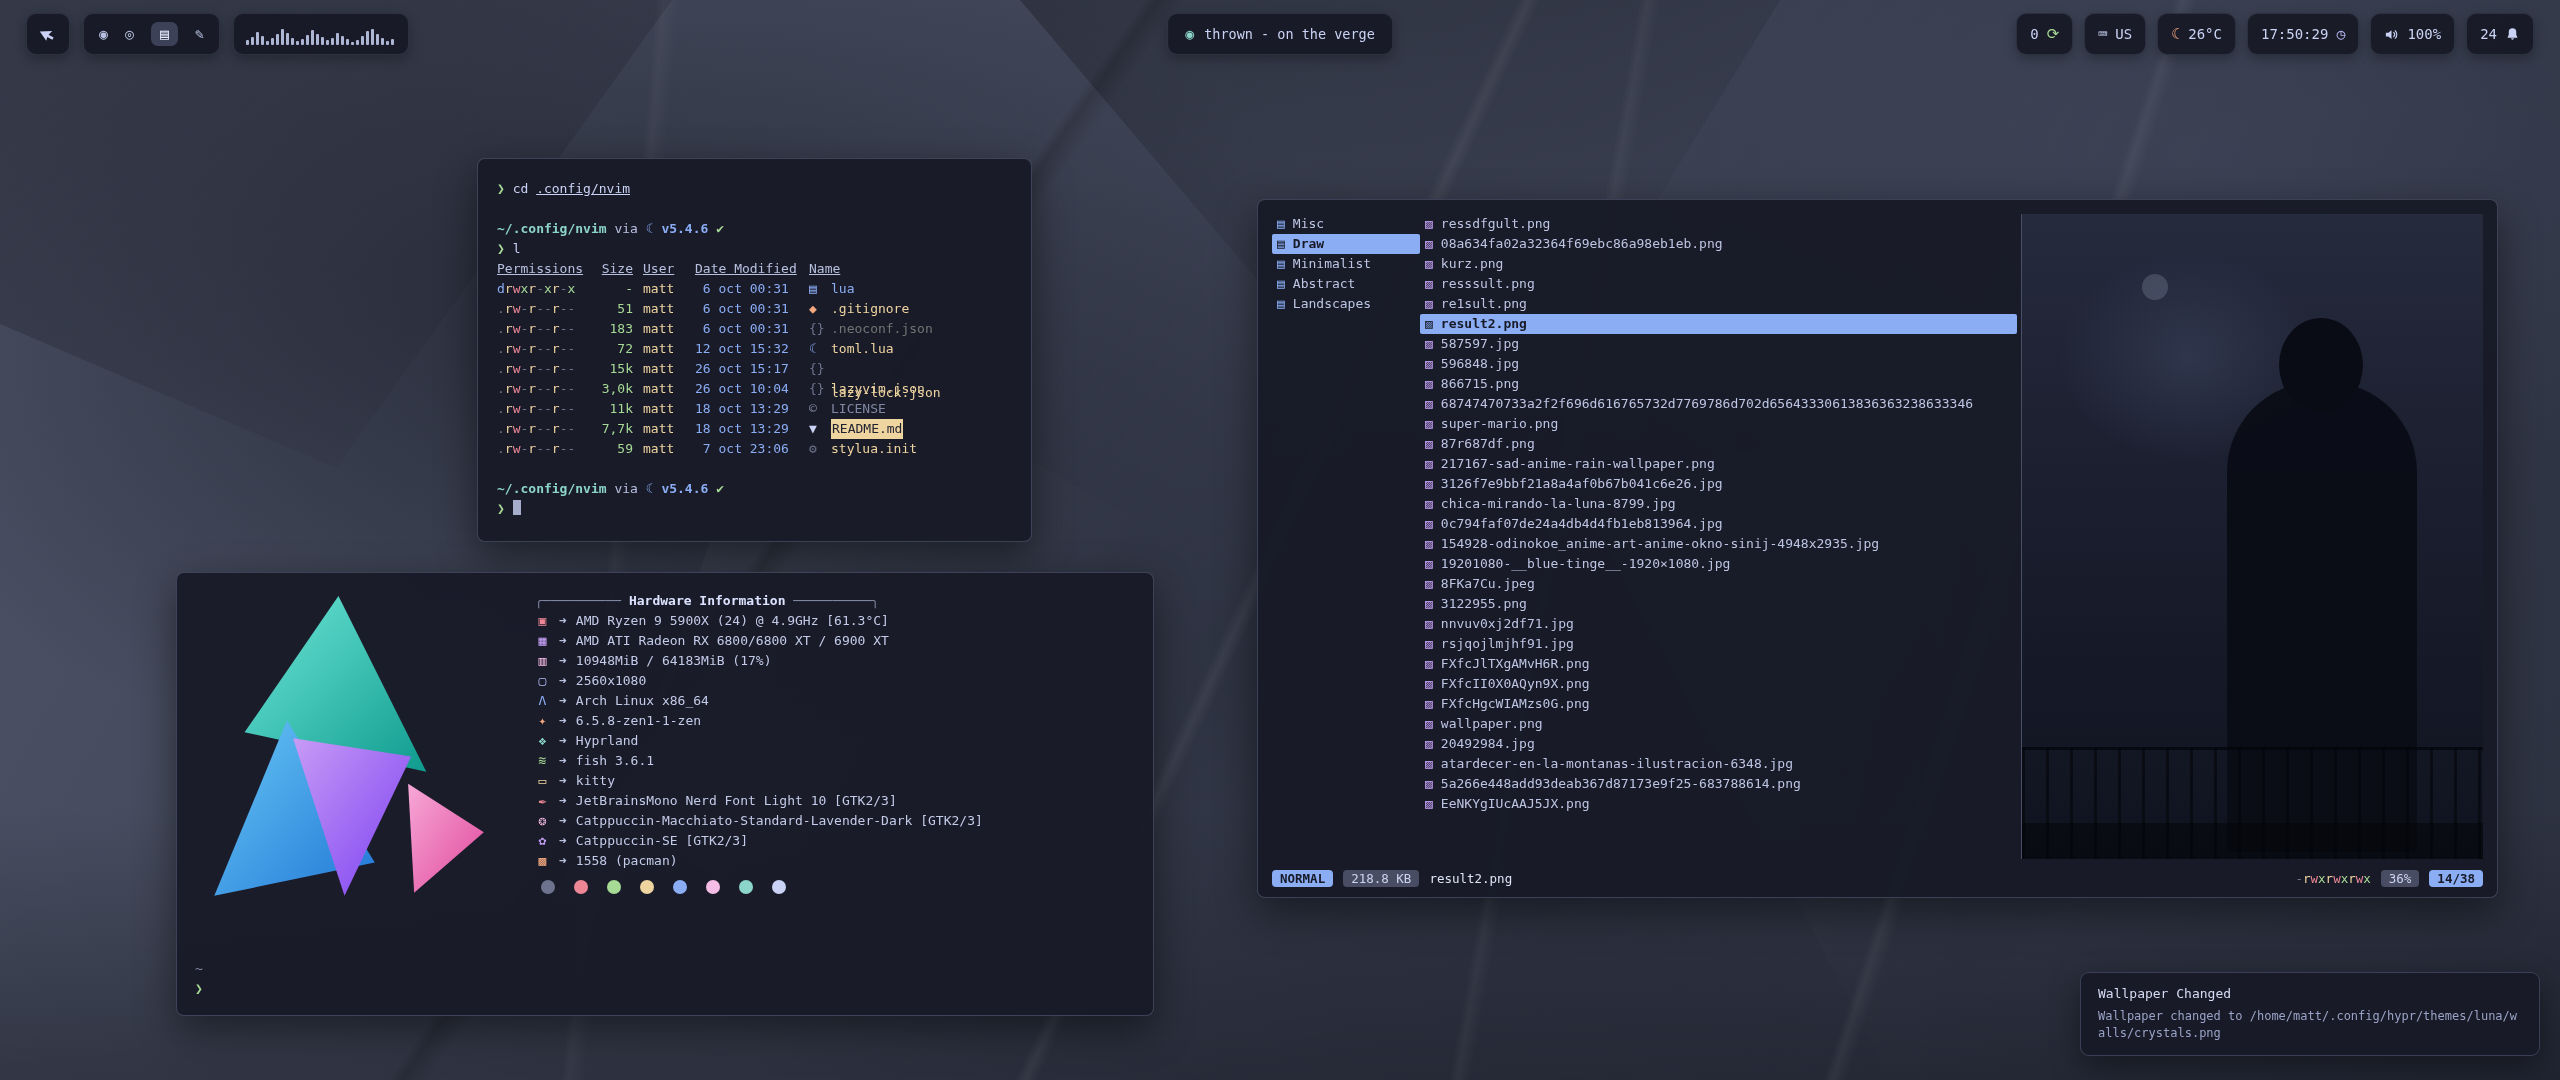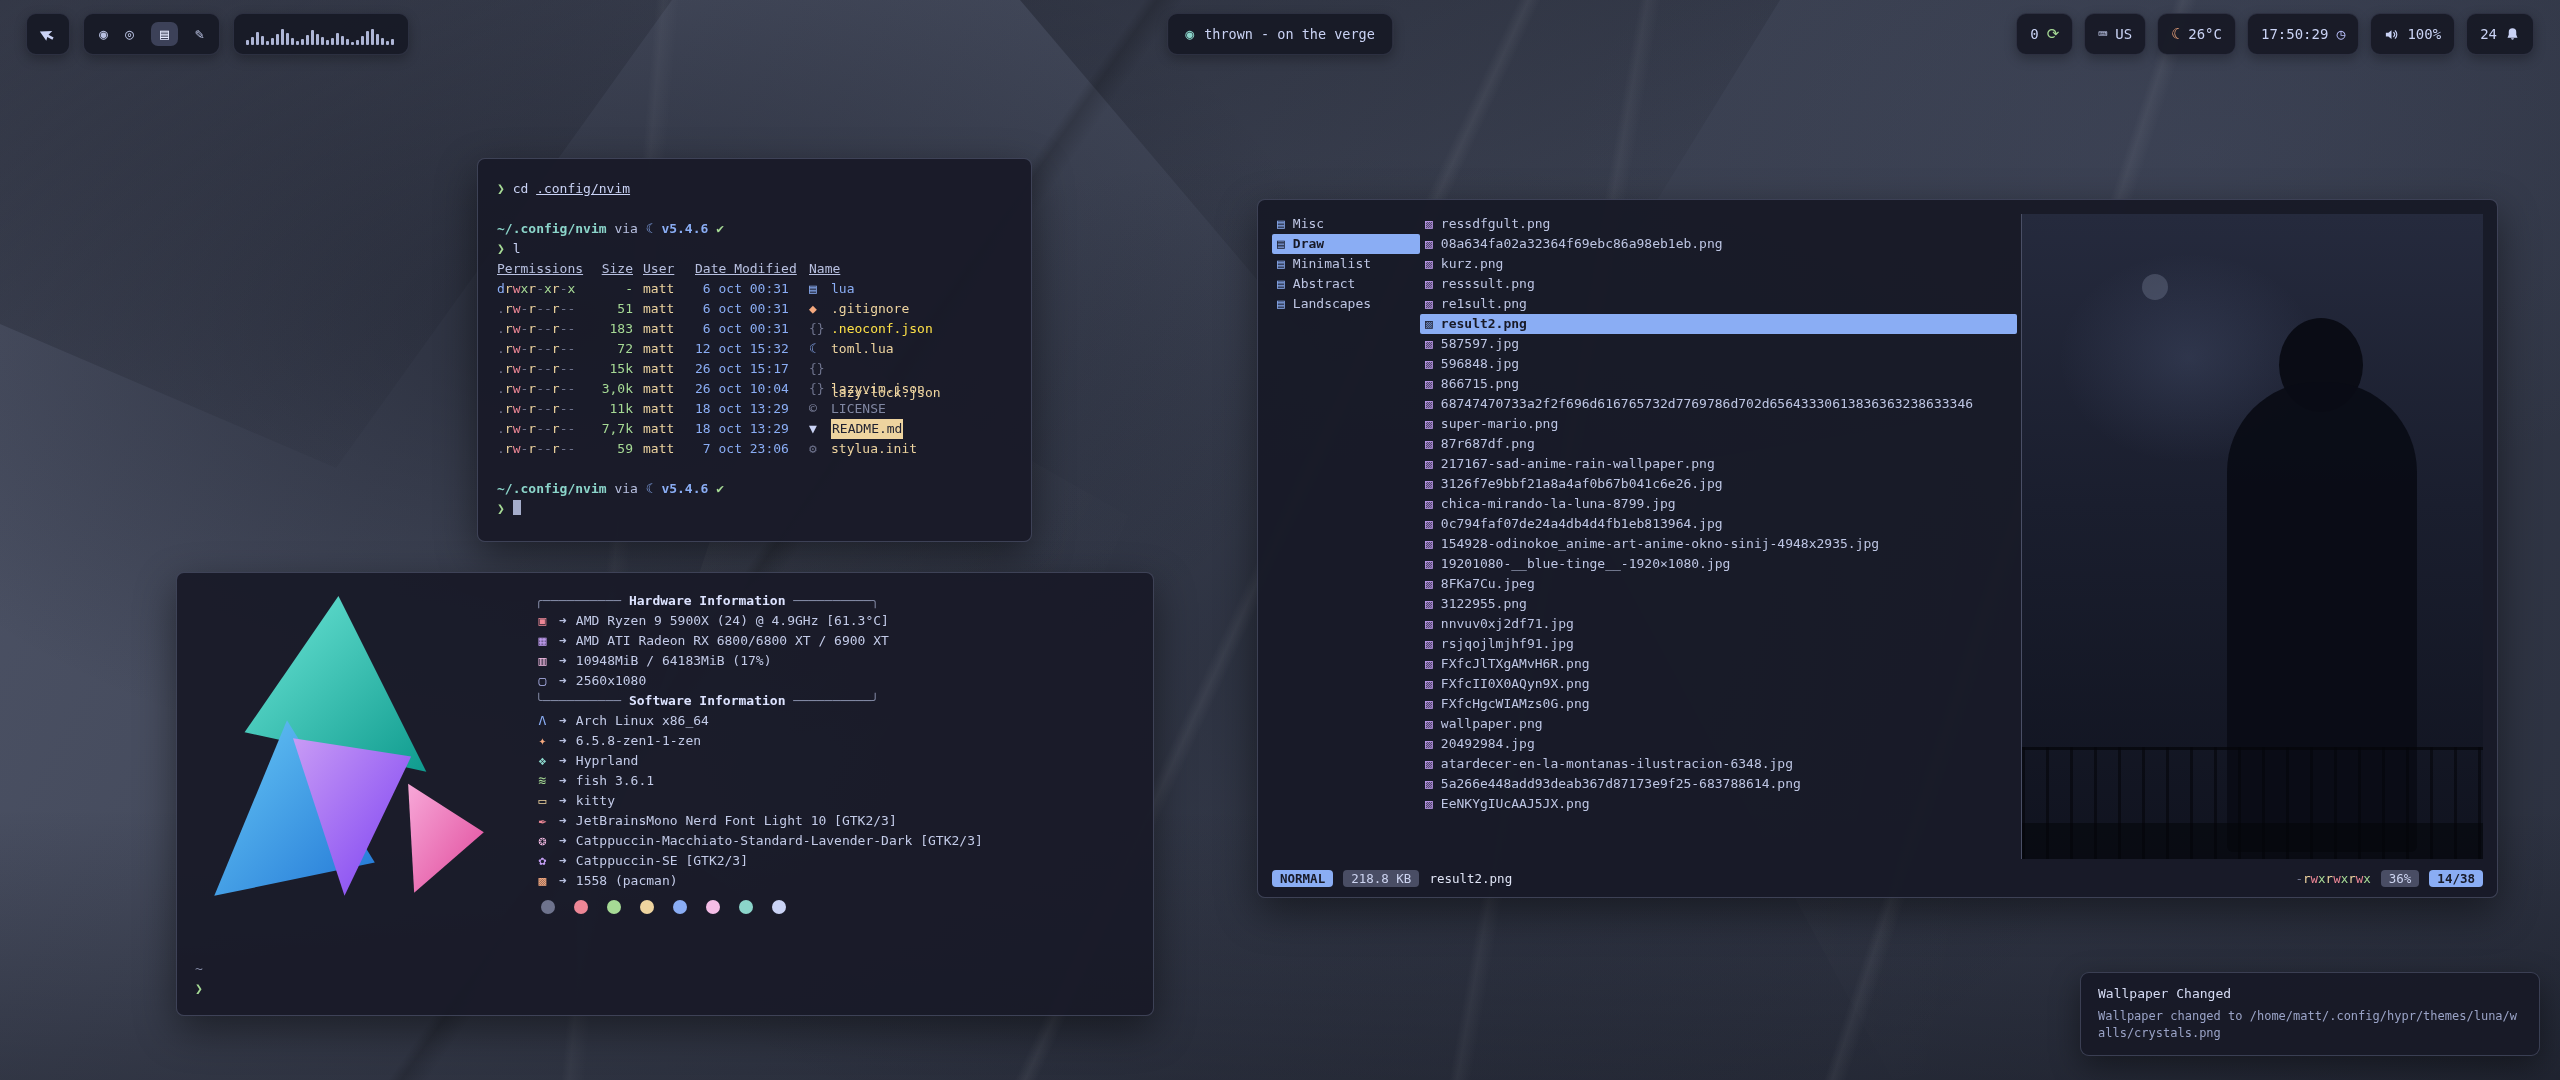--- a/index.html
+++ b/index.html
@@ -241,21 +241,21 @@
           <span class="c-size">51</span>
           <span class="c-user">matt</span>
           <span class="c-date"> 6 oct 00:31</span>
           <span class="c-name"><span class="ficon" style="color:#f5a97f">◆</span><span style="color:#eed49f;">.gitignore</span></span>
         </div>
         <div class="trow">
           <span class="c-perm"><span style="color:#6e738d">.</span><span style="color:#eed49f">r</span><span style="color:#ed8796">w</span><span style="color:#6e738d">-</span><span style="color:#eed49f">r</span><span style="color:#6e738d">-</span><span style="color:#6e738d">-</span><span style="color:#eed49f">r</span><span style="color:#6e738d">-</span><span style="color:#6e738d">-</span></span>
           <span class="c-size">183</span>
           <span class="c-user">matt</span>
           <span class="c-date"> 6 oct 00:31</span>
-          <span class="c-name"><span class="ficon" style="color:#6e738d">{}</span><span style="color:#fde047;">.neoconf.json</span></span>
+          <span class="c-name"><span class="ficon" style="color:#6e738d">{}</span><span style="color:#737373;">.neoconf.json</span></span>
         </div>
         <div class="trow">
           <span class="c-perm"><span style="color:#6e738d">.</span><span style="color:#eed49f">r</span><span style="color:#ed8796">w</span><span style="color:#6e738d">-</span><span style="color:#eed49f">r</span><span style="color:#6e738d">-</span><span style="color:#6e738d">-</span><span style="color:#eed49f">r</span><span style="color:#6e738d">-</span><span style="color:#6e738d">-</span></span>
           <span class="c-size">72</span>
           <span class="c-user">matt</span>
           <span class="c-date">12 oct 15:32</span>
           <span class="c-name"><span class="ficon" style="color:#8aadf4">☾</span><span style="color:#eed49f;">toml.lua</span></span>
         </div>
         <div class="trow">
           <span class="c-perm"><span style="color:#6e738d">.</span><span style="color:#eed49f">r</span><span style="color:#ed8796">w</span><span style="color:#6e738d">-</span><span style="color:#eed49f">r</span><span style="color:#6e738d">-</span><span style="color:#6e738d">-</span><span style="color:#eed49f">r</span><span style="color:#6e738d">-</span><span style="color:#6e738d">-</span></span>
@@ -343,21 +343,20 @@
               <span class="fi" style="color:#f5bde6">▥</span>
               <span class="arrow">➜</span>
               <span class="fval">10948MiB / 64183MiB (17%)</span>
             </div>
             <div class="fline">
               <span class="fi" style="color:#b7bdf8">▢</span>
               <span class="arrow">➜</span>
               <span class="fval">2560x1080</span>
             </div>
           </div>
-        <div class="sec">╰────────── <b>Software Information</b> ──────────╯</div>
         <div>
             <div class="fline">
               <span class="fi" style="color:#8aadf4">Λ</span>
               <span class="arrow">➜</span>
               <span class="fval">Arch Linux x86_64</span>
             </div>
             <div class="fline">
               <span class="fi" style="color:#f5a97f">✦</span>
               <span class="arrow">➜</span>
               <span class="fval">6.5.8-zen1-1-zen</span>

